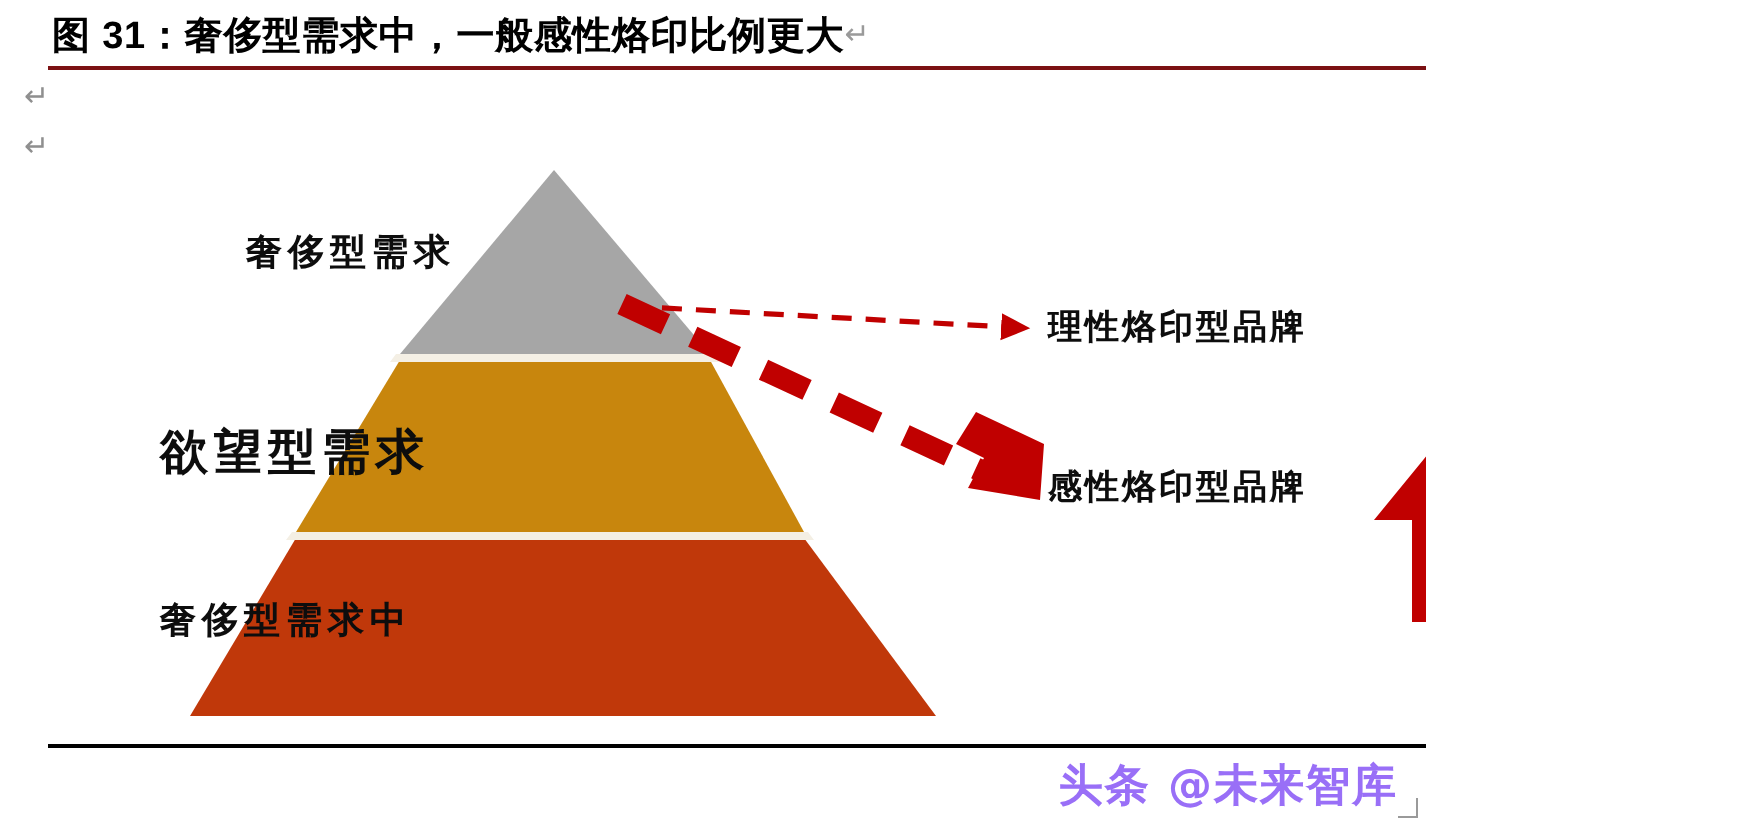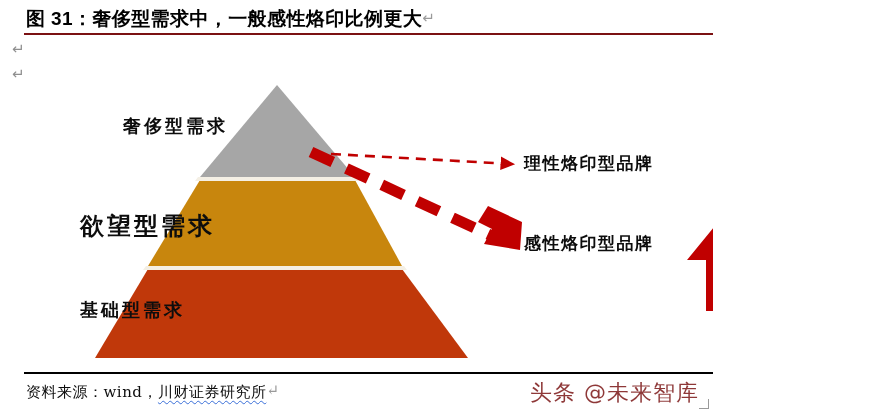--- a/index.html
+++ b/index.html
@@ -149,23 +149,23 @@
     text-decoration-style: wavy;
     text-decoration-color: #3a6fd8;
     text-decoration-thickness: 1px;
     text-underline-offset: 3px;
   }
   .watermark {
     position: absolute;
     right: 14px;
     top: 378px;
     font-family: "DejaVu Sans", "Liberation Sans", sans-serif;
-    font-weight: normal;
+    font-weight: bold;
     font-size: 22px;
-    color: #7f1d1d;
+    color: #8b5cf6;
     letter-spacing: 1px;
     white-space: nowrap;
     opacity: 0.88;
   }
   .corner-mark {
     position: absolute;
     right: 4px;
     bottom: 2px;
     width: 9px;
     height: 9px;
@@ -196,21 +196,21 @@
 
       <polygon id="tier-shape-1" points="68,186 120,100 275,100 322,186" fill="#c8860d"></polygon>
 
       <polygon fill="#f4efe4" points="118,97 277,97 280,101 115,101"></polygon>
 
       <polygon id="tier-shape-0" points="197,5 275,97 120,97" fill="#a6a6a6"></polygon>
     </svg>
 
     <div class="pyr-label" id="label-tier-0">奢侈型需求</div>
     <div class="pyr-label" id="label-tier-1">欲望型需求</div>
-    <div class="pyr-label" id="label-tier-2">基础型需求</div>
+    <div class="pyr-label" id="label-tier-2">奢侈型需求中</div>
   </div>
 
   <svg class="arrows-svg" viewBox="0 0 879 411">
     <defs>
       <marker id="thin-head" markerWidth="6" markerHeight="6" refX="4.4" refY="3" orient="auto" markerUnits="strokeWidth">
         <path d="M0,0.4 L5.6,3 L0,5.6 z" id="thin-head-path" fill="#c00000"></path>
       </marker>
     </defs>
 
     <line id="arrow-thin" x1="314" y1="153" x2="512" y2="164" stroke-width="2.6" stroke-dasharray="10 7" marker-end="url(#thin-head)" stroke="#c00000"></line>
@@ -220,19 +220,16 @@
 
     <polygon id="block-arrow-down" points="733,127 767,127 767,178 786,178 750,222 714,178 733,178" fill="#bfbfbf"></polygon>
 
     <polygon id="block-arrow-up" points="723,216 759,260 740,260 740,311 706,311 706,260 687,260" fill="#c00000"></polygon>
   </svg>
 
   <div class="brand-label" id="brand-rational">理性烙印型品牌</div>
   <div class="brand-label" id="brand-emotional">感性烙印型品牌</div>
 
   <div class="footer-rule"></div>
-  <div class="source-note">
-    <span>资料来源：wind，</span><span class="squiggle">川财证券研究所</span><span class="pilcrow">↵</span>
-  </div>
   <div class="watermark">头条 @未来智库</div>
   <div class="corner-mark"></div>
 
 </div>
 
 </body></html>

